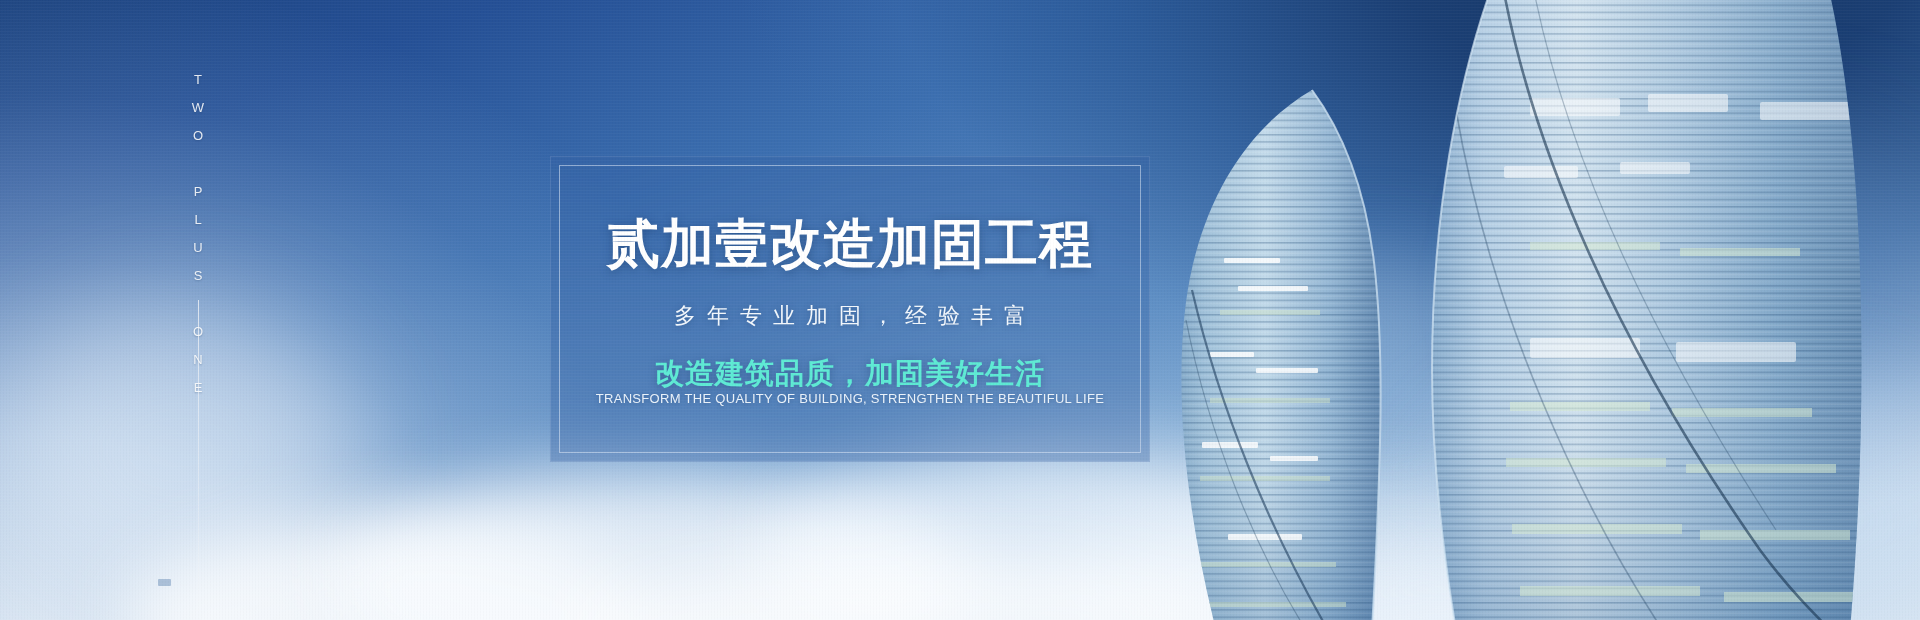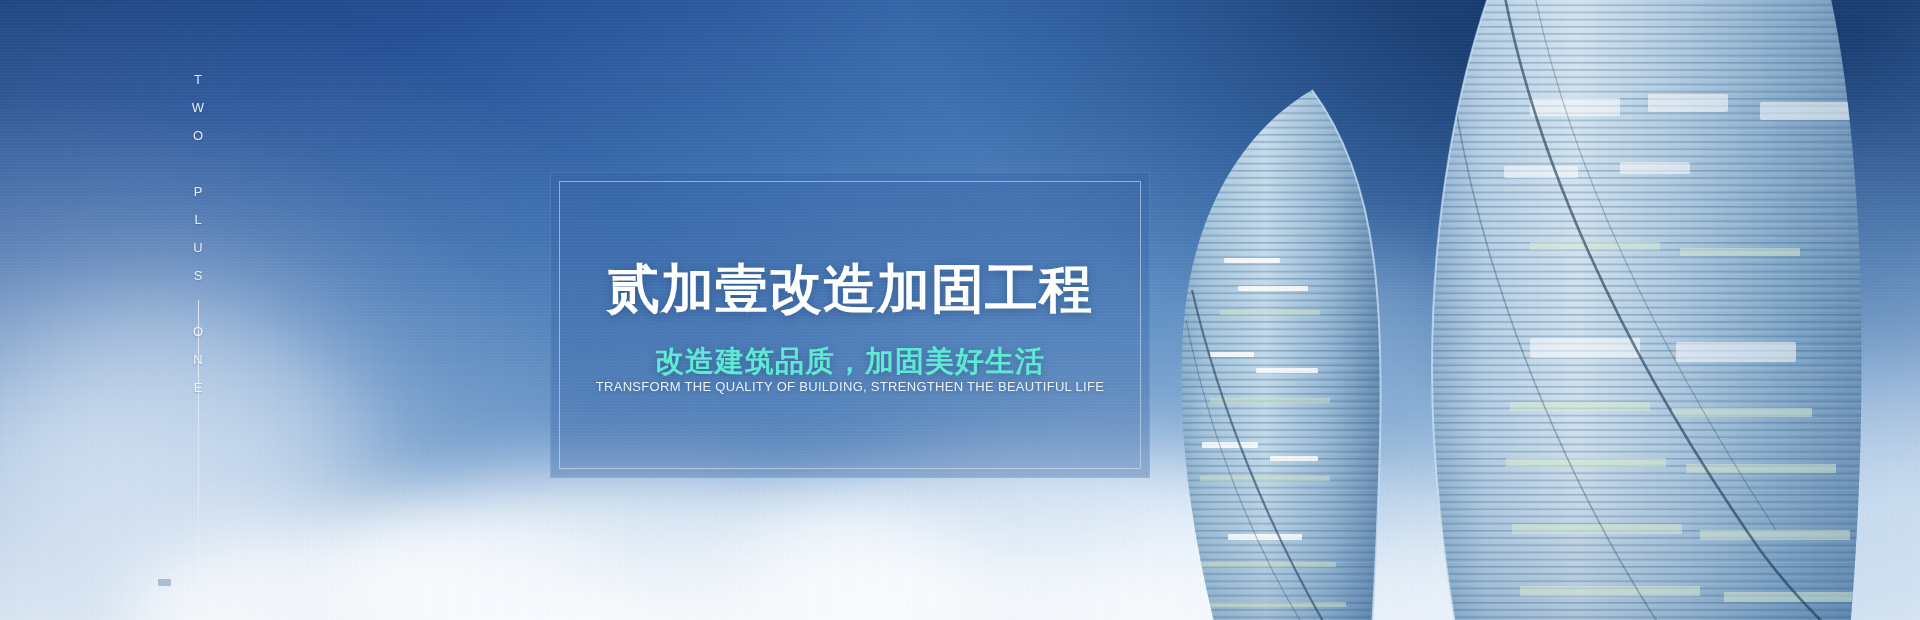--- a/index.html
+++ b/index.html
@@ -126,21 +126,21 @@
     height: 7px;
     background: rgba(118,152,190,0.55);
     border-radius: 1px;
     transform: translateX(-28px);
   }
 
   
   .panel {
     position: absolute;
     left: 550px;
-    top: 172px;
+    top: 156px;
     width: 600px;
     height: 306px;
     background: rgba(52,98,164,0.36);
     box-shadow: inset 0 0 0 1px rgba(255,255,255,0.10);
     backdrop-filter: blur(1px);
   }
   .panel-inner-border {
     position: absolute;
     left: 9px;
     top: 9px;
@@ -338,19 +338,20 @@
   <div class="brand-rail">
     <div class="brand-text">TWO PLUS ONE</div>
     <div class="brand-rule"></div>
     <div class="brand-tick"></div>
   </div>
 
   <div class="panel">
     <div class="panel-inner-border"></div>
     <div class="panel-content">
       <div class="headline">贰加壹改造加固工程</div>
+      <div class="subline">多年专业加固，经验丰富</div>
       <div class="slogan">改造建筑品质，加固美好生活</div>
       <div class="eng">TRANSFORM THE QUALITY OF BUILDING, STRENGTHEN THE BEAUTIFUL LIFE</div>
     </div>
   </div>
 
   <div class="grain"></div>
 </div>
 
 </body></html>

